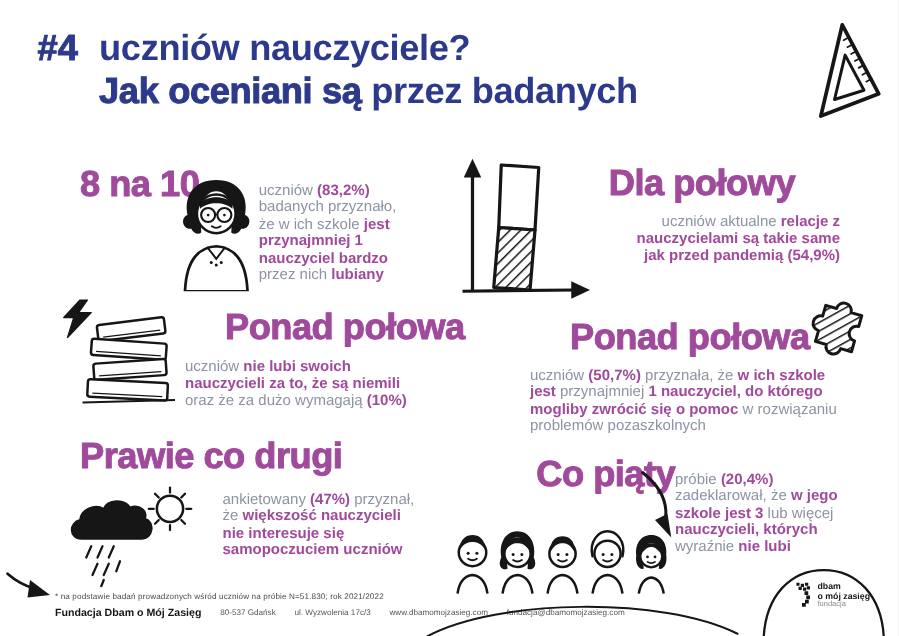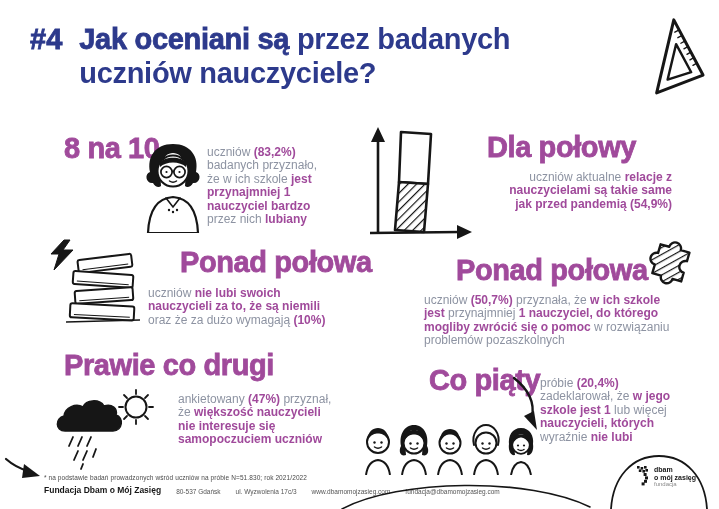--- a/index.html
+++ b/index.html
@@ -55,21 +55,21 @@
   .kids      { left:360px; top:423px; }
   .footarrow { left:4px;   top:457px; }
   .hill      { left:338px; top:477px; }
   .arch      { left:606px; top:451px; }
 
   
   .footnote {
     position:absolute; left:44px; top:474px; font-size:6.5px; color:#4a4a4a;
     letter-spacing:0.1px;
   }
-  .orgrow { position:absolute; left:44px; top:485px; display:flex; align-items:flex-end; }
+  .orgrow { position:absolute; left:44px; top:485px; display:flex; align-items:center; }
   .orgname { font-size:8.5px; font-weight:700; color:#161616; }
   .addr { font-size:6.5px; color:#555; margin-left:15px; }
 
   .logoblock { position:absolute; left:637px; top:466px; display:flex; gap:4px; }
   .logotext  { line-height:7.5px; }
   .logotext .l1, .logotext .l2 { font-size:7px; font-weight:700; color:#161616; }
   .logotext .l3 { font-size:6px; color:#8a8a8a; }
 </style>
 </head>
 <body>
@@ -81,22 +81,22 @@
       <pattern id="hatch" patternUnits="userSpaceOnUse" width="6" height="6" patternTransform="rotate(45)">
         <rect width="6" height="6" fill="#ffffff"></rect>
         <line x1="0" y1="0" x2="0" y2="6" stroke="#161616" stroke-width="2.4"></line>
       </pattern>
     </defs>
   </svg>
 
   <header class="title">
     <span class="prefix heavy">#4</span>
     <div class="lines">
+      <div><span>uczniów nauczyciele?</span></div>
       <div><span class="heavy">Jak oceniani są</span><span> przez badanych</span></div>
-      <div><span>uczniów nauczyciele?</span></div>
     </div>
   </header>
 
   <svg class="ill ruler" width="80" height="92" viewBox="0 0 80 92">
     <g transform="rotate(4 40 46)" fill="none" stroke="currentColor" stroke-linejoin="round" stroke-linecap="round">
       <path d="M37,6 L70,59 L25,80 Z" stroke-width="3"></path>
       <path d="M41,30 L58,57 L35,66 Z" stroke-width="2.4"></path>
       <g stroke-width="1.4">
         <line x1="43.1" y1="15.5" x2="38.9" y2="18.2"></line>
         <line x1="46.5" y1="20.8" x2="42.3" y2="23.5"></line>
@@ -196,21 +196,21 @@
       <line x1="31" y1="78" x2="29" y2="83"></line>
     </g>
   </svg>
   <p class="para s5p"><span>ankietowany </span><span class="b">(47%)</span><span> przyznał, że </span><span class="b">większość nauczycieli nie interesuje się samopoczuciem uczniów</span></p>
 
   <h2 class="h2 s6h">Co piąty</h2>
   <svg class="ill curvarrow" width="36" height="58" viewBox="0 0 36 58">
     <path d="M8,4 C22,15 29,28 26,43" fill="none" stroke="currentColor" stroke-width="2.4" stroke-linecap="round"></path>
     <polygon points="18,42 31,56 28,37" fill="currentColor"></polygon>
   </svg>
-  <p class="para s6p"><span>próbie </span><span class="b">(20,4%)</span><span> zadeklarował, że </span><span class="b">w jego szkole jest 1</span><span> lub więcej </span><span class="b">nauczycieli, których</span><span> wyraźnie </span><span class="b">nie lubi</span></p>
+  <p class="para s6p"><span>próbie </span><span class="b">(20,4%)</span><span> zadeklarował, że </span><span class="b">w jego szkole jest 3</span><span> lub więcej </span><span class="b">nauczycieli, których</span><span> wyraźnie </span><span class="b">nie lubi</span></p>
   <svg class="ill kids" width="180" height="52" viewBox="0 0 180 52">
 
     <g>
       <path d="M6,52 Q8,38 18,37 Q28,38 30,52" fill="#fff" stroke="currentColor" stroke-width="2"></path>
       <circle cx="18" cy="19" r="11" fill="#fff" stroke="currentColor" stroke-width="2"></circle>
       <path d="M7,18 C8,8 13,5 18,5 C23,5 28,8 29,18 C25,11 21,10.5 18,10.5 C15,10.5 11,11 7,18 Z" fill="currentColor"></path>
       <circle cx="14.5" cy="19.5" r="1.2" fill="currentColor"></circle>
         <circle cx="21.5" cy="19.5" r="1.2" fill="currentColor"></circle>
       <path d="M14.5,24 Q18,26.5 21.5,24" fill="none" stroke="currentColor" stroke-width="1.5" stroke-linecap="round"></path>
     </g>

